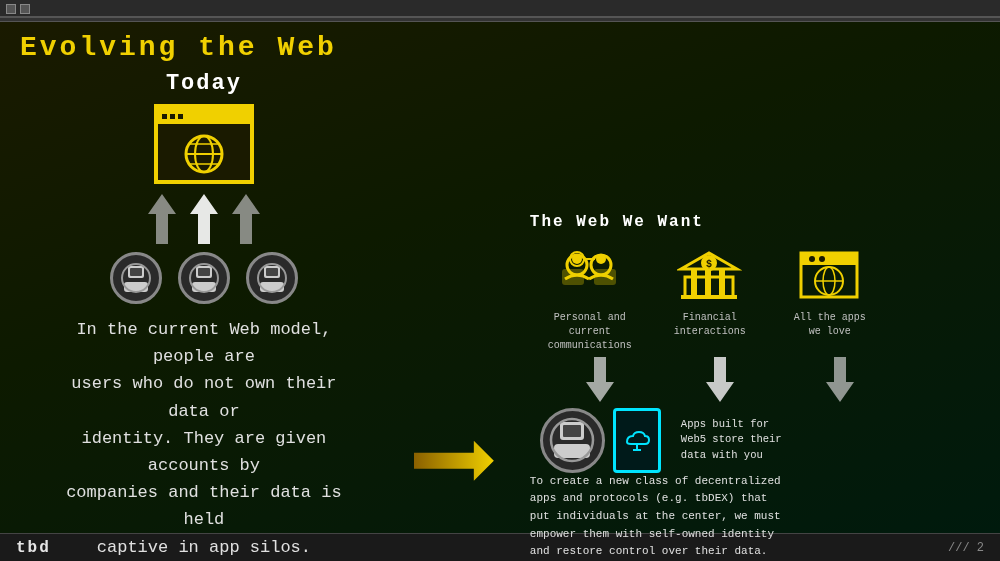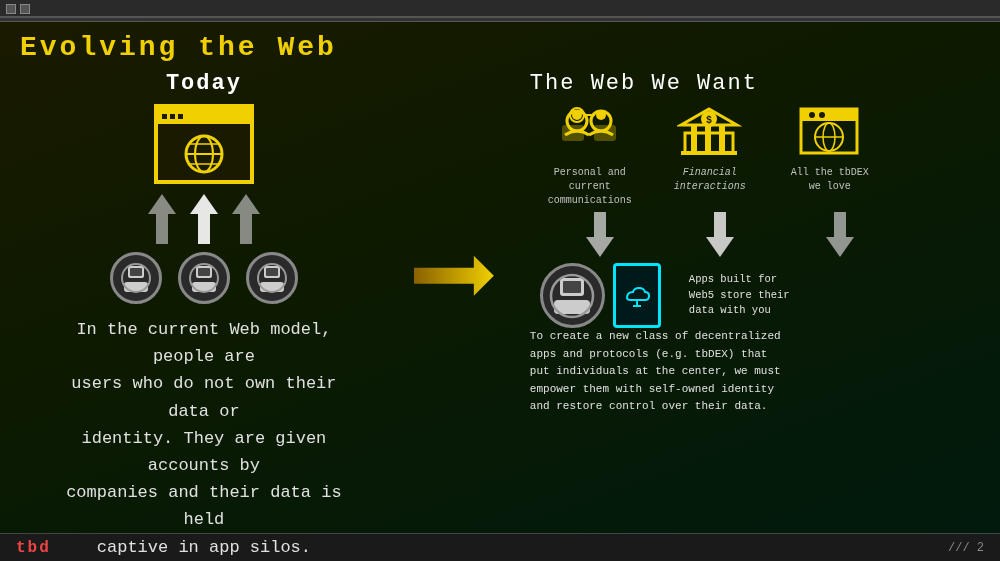--- a/index.html
+++ b/index.html
@@ -56,20 +56,21 @@
       font-weight: bold;
       letter-spacing: 3px;
       margin-bottom: 8px;
       font-family: 'Courier New', monospace;
     }
 
     .main-content {
       display: flex;
       flex: 1;
       gap: 16px;
+      align-items: flex-end;
     }
 
     
     .left-panel {
       flex: 1;
       display: flex;
       flex-direction: column;
       align-items: center;
       padding: 0 10px;
     }
@@ -177,24 +178,24 @@
     
     .right-panel {
       flex: 1.3;
       display: flex;
       flex-direction: column;
       padding: 0 10px;
     }
 
     .right-title {
       color: #ffffff;
-      font-size: 22px;
-      font-weight: normal;
+      font-size: 16px;
+      font-weight: bold;
       letter-spacing: 2px;
-      margin-bottom: 6px;
+      margin-bottom: 16px;
       font-family: 'Courier New', monospace;
     }
 
     .icons-top-row {
       display: flex;
       gap: 20px;
       justify-content: flex-start;
       margin-bottom: 4px;
       padding-left: 10px;
     }
@@ -297,21 +298,21 @@
       height: 28px;
       background: #1a1a1a;
       border-top: 1px solid #444;
       display: flex;
       align-items: center;
       justify-content: space-between;
       padding: 0 16px;
     }
 
     .footer-logo {
-      color: #ef4444;
+      color: #e5e5e5;
       font-size: 16px;
       font-weight: bold;
       font-family: 'Courier New', monospace;
       letter-spacing: 2px;
     }
 
     .footer-page {
       color: #888;
       font-size: 12px;
       font-family: 'Courier New', monospace;
@@ -451,39 +452,39 @@
               <rect x="42" y="20" width="6" height="28" fill="#f0d000"></rect>
 
               <polygon points="4,20 32,4 60,20" fill="none" stroke="#f0d000" stroke-width="3"></polygon>
 
               <circle cx="32" cy="14" r="8" fill="#f0d000"></circle>
               <text x="32" y="18" text-anchor="middle" font-size="10" fill="#1a1a00" font-weight="bold" font-family="Courier New">$</text>
 
               <rect x="4" y="46" width="56" height="4" fill="#f0d000"></rect>
             </svg>
           </div>
-          <div class="icon-label" style="white-space: pre-line; font-style: italic;">Financial
+          <div class="icon-label" style="white-space: pre-line;">Financial
 interactions</div>
         </div>
 
         <div class="icon-with-label">
           <div class="icon-box">
             <svg width="65" height="55" viewBox="0 0 65 55">
 
               <rect x="4" y="4" width="56" height="44" fill="none" stroke="#f0d000" stroke-width="3"></rect>
               <rect x="4" y="4" width="56" height="12" fill="#f0d000"></rect>
               <circle cx="15" cy="10" r="3" fill="#1a1a00"></circle>
               <circle cx="25" cy="10" r="3" fill="#1a1a00"></circle>
 
               <circle cx="32" cy="32" r="14" fill="none" stroke="#f0d000" stroke-width="2"></circle>
               <ellipse cx="32" cy="32" rx="6" ry="14" fill="none" stroke="#f0d000" stroke-width="1.5"></ellipse>
               <line x1="18" y1="32" x2="46" y2="32" stroke="#f0d000" stroke-width="1.5"></line>
             </svg>
           </div>
-          <div class="icon-label" style="white-space: pre-line;">All the tbDEX
+          <div class="icon-label" style="white-space: pre-line;">All the apps
 we love</div>
         </div>
 
       </div>
 
       <div class="arrows-down-row">
         <div class="arrow-down-item">
           <svg width="28" height="45" viewBox="0 0 28 45">
             <polygon points="14,45 28,25 20,25 20,0 8,0 8,25 0,25" fill="#ccc" opacity="0.8"></polygon>
           </svg>
@@ -513,21 +514,21 @@
           </div>
 
           <div class="phone-icon">
             <svg width="28" height="28" viewBox="0 0 28 28">
               <path d="M4 16 Q4 10 10 10 Q11 6 16 6 Q21 6 22 10 Q26 10 26 14 Q26 18 22 18 L8 18 Q4 18 4 16Z" fill="none" stroke="#00e5ff" stroke-width="2"></path>
               <line x1="14" y1="18" x2="14" y2="24" stroke="#00e5ff" stroke-width="2"></line>
               <line x1="10" y1="24" x2="18" y2="24" stroke="#00e5ff" stroke-width="2"></line>
             </svg>
           </div>
         </div>
-        <div class="apps-text" style="white-space: pre-line; margin-left:8px; align-self: center;">Apps built for
+        <div class="apps-text" style="white-space: pre-line; align-self: center;">Apps built for
 Web5 store their
 data with you</div>
       </div>
 
       <div class="right-bottom-text" style="white-space: pre-line; margin-top: 0;">To create a new class of decentralized
 apps and protocols (e.g. tbDEX) that
 put individuals at the center, we must
 empower them with self-owned identity
 and restore control over their data.</div>
     </div>

